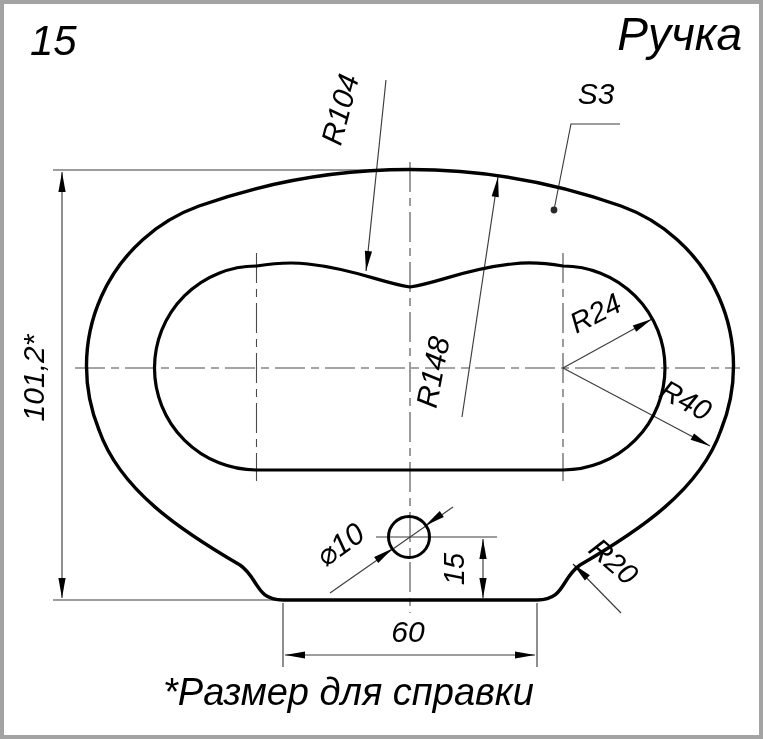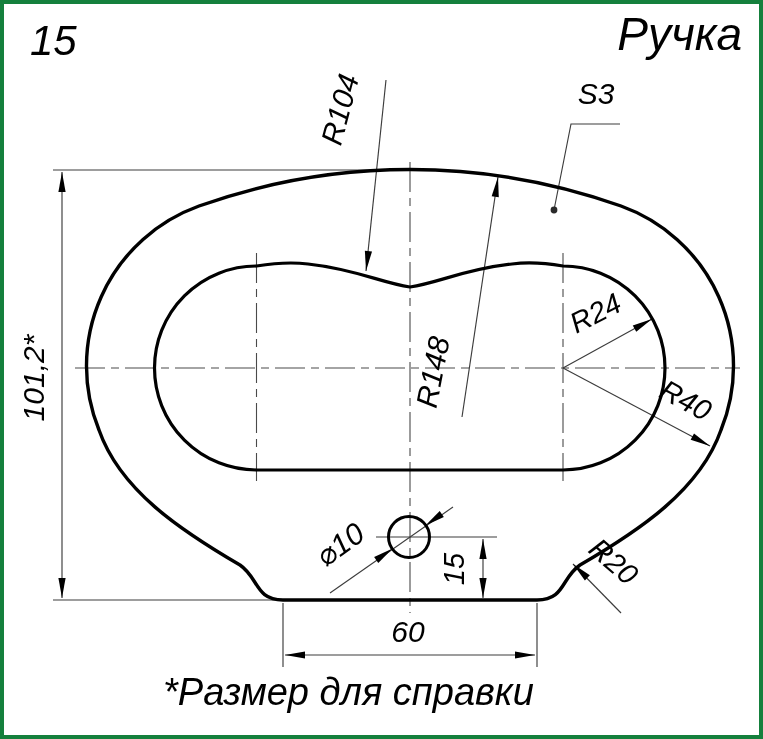--- a/index.html
+++ b/index.html
@@ -1,21 +1,21 @@
 <!DOCTYPE html>
 <html><head>
 <meta charset="utf-8">
 <style>
   html,body{margin:0;padding:0;background:#e8e8e8;}
   .sheet{
     position:relative;
     width:763px;height:739px;
     background:#ffffff;
     box-sizing:border-box;
-    border:4px solid #15803d;
+    border:4px solid #a3a3a3;
     font-family:"Liberation Sans","DejaVu Sans",sans-serif;
     overflow:hidden;
   }
   svg{display:block;}
   .heavy{stroke:#000;stroke-width:3.4;fill:none;stroke-linecap:round;stroke-linejoin:round;}
   .medium{stroke:#000;stroke-width:3;fill:none;}
   .thin{stroke:#3c3c3c;stroke-width:1.15;fill:none;}
   .center{stroke:#4a4a4a;stroke-width:1.1;fill:none;stroke-dasharray:30 6 8 6;}
   .arrow{fill:#000;stroke:none;}
   .dot{fill:#2a2a2a;stroke:none;}

